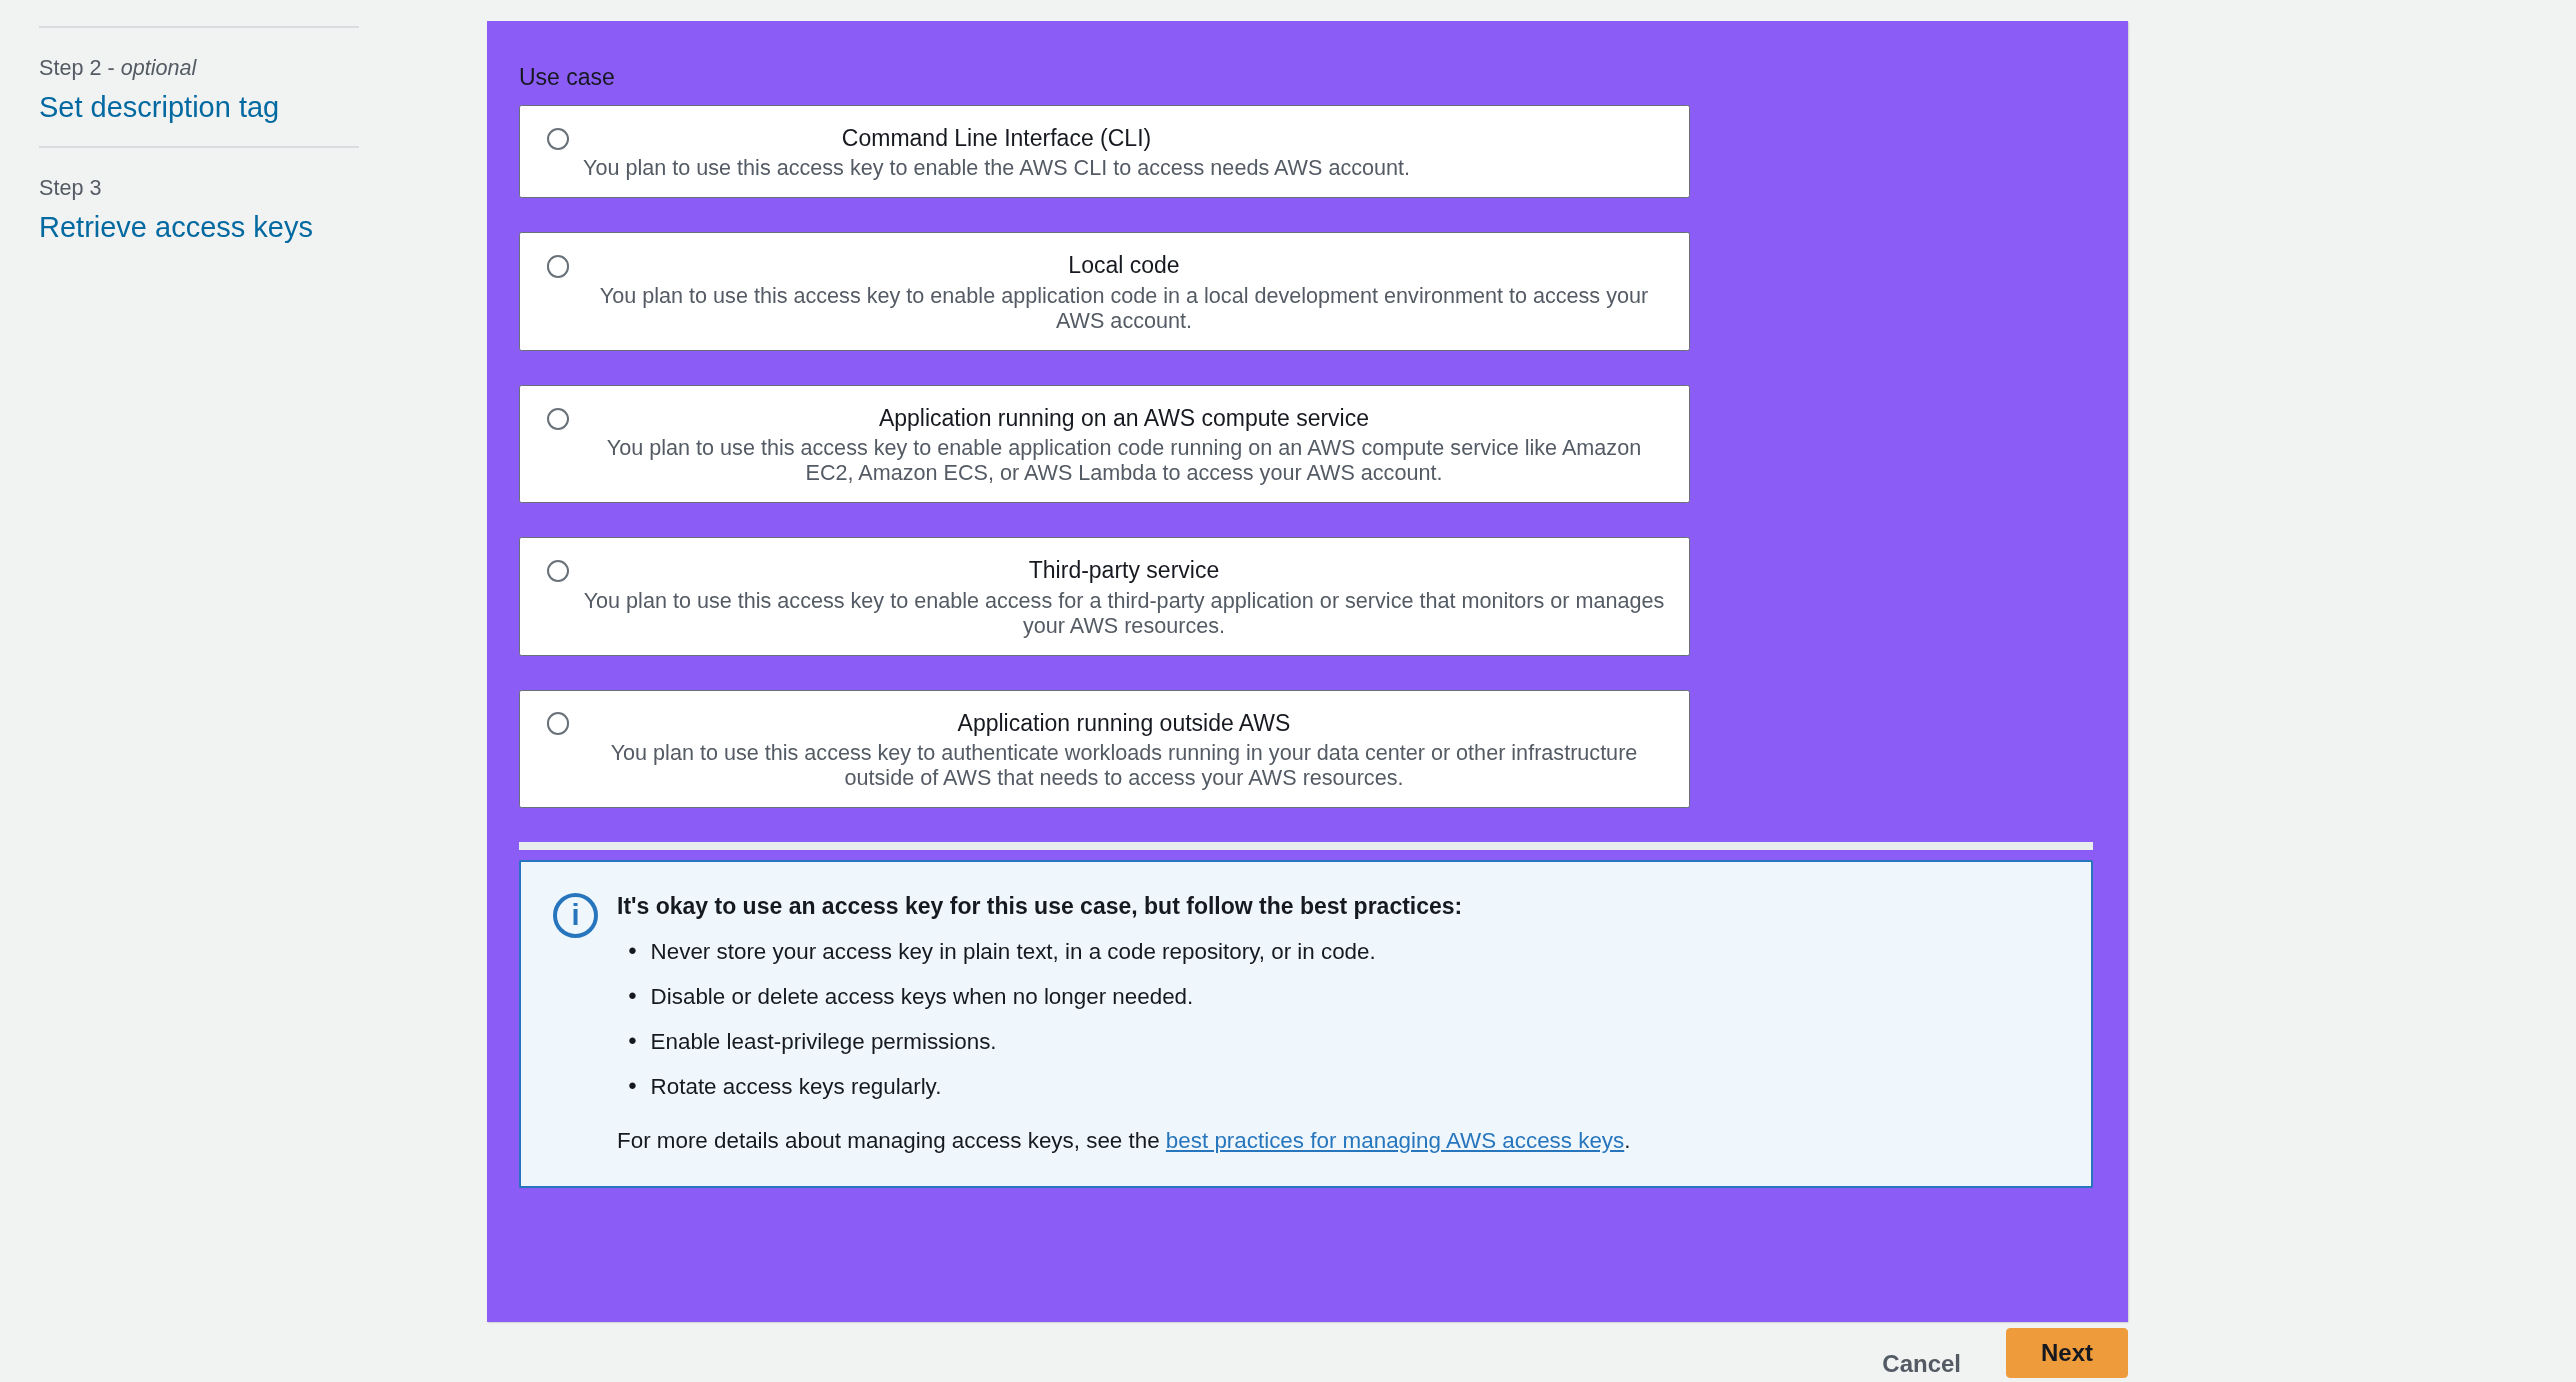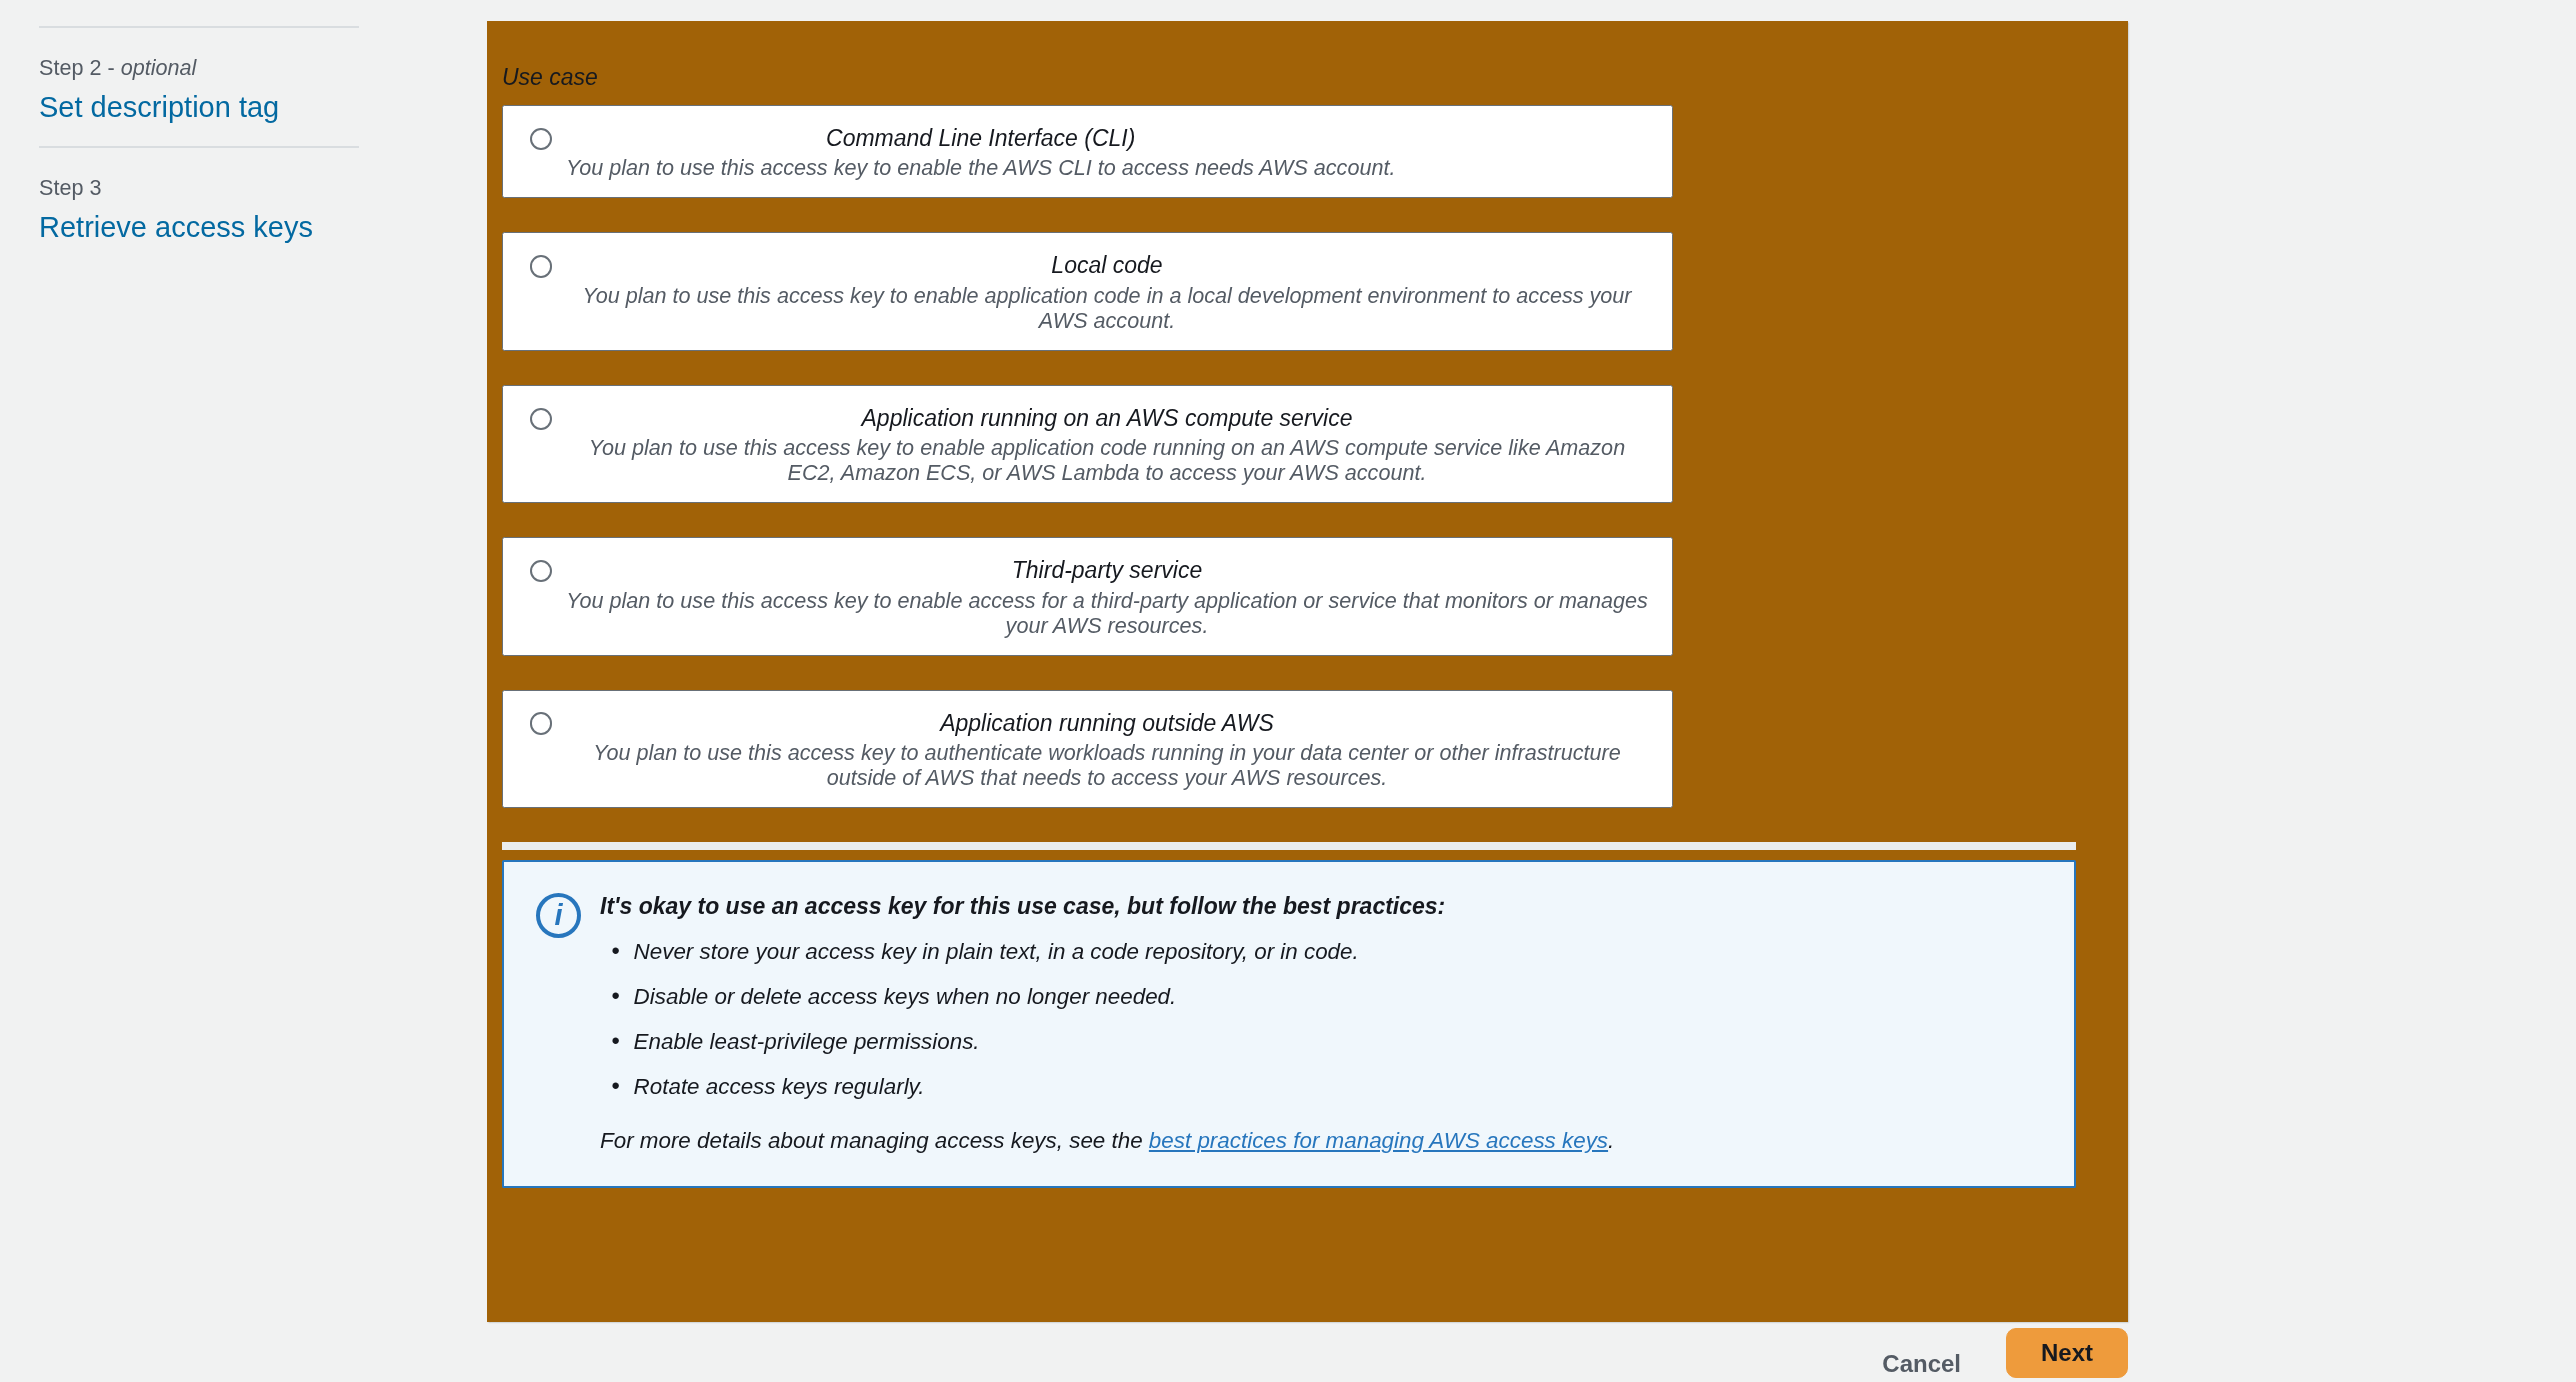--- a/index.html
+++ b/index.html
@@ -18,24 +18,23 @@
   .sb-divider { height: 1.6px; background: #d9dde0; }
   .sb-step-label { margin-top: 27px; font-size: 21.6px; line-height: 25px; color: #545b64; }
   .sb-step-label .opt { font-style: italic; }
   .sb-step-title { margin-top: 10.4px; font-size: 29px; line-height: 35px; color: #0369a1; }
   .sb-gap { height: 21px; }
 
   
   .panel {
     position: absolute; left: 487px; top: 21px;
     width: 1641px; height: 1301px;
-    background: #a16207;
+    background: #8b5cf6;
     box-shadow: 0.8px 0.8px 1.6px rgba(0,28,36,.30);
-    padding: 42px 35px 0 15px;
-    font-style: italic;
+    padding: 42px 35px 0 32px;
   }
   .use-case-label { font-size: 23px; line-height: 29px; color: #16191f; margin-bottom: 13px; }
 
   .option {
     width: 1171px;
     border: 1.6px solid #687078; border-radius: 2.4px;
     background: #ffffff;
     padding: 17px 24px 17px 27px;
     margin-bottom: 34px;
     display: flex; align-items: flex-start;
@@ -89,21 +88,21 @@
     position: absolute; top: 1328px; right: 448px;
     display: flex; align-items: flex-end; height: 50px;
   }
   .cancel-btn {
     background: none; border: none; cursor: pointer;
     font-family: "Liberation Sans", sans-serif;
     font-size: 24px; font-weight: bold; color: #545b64;
     margin-right: 45px; padding: 0;
   }
   .next-btn {
-    background: #ee9b3c; border: 1.6px solid #ee9b3c; border-radius: 10px;
+    background: #ee9b3c; border: 1.6px solid #ee9b3c; border-radius: 4px;
     cursor: pointer;
     width: 122px; height: 50px;
     font-family: "Liberation Sans", sans-serif;
     font-size: 24px; font-weight: bold; color: #16191f;
     display: flex; align-items: center; justify-content: center;
   }
 </style>
 </head>
 <body>
 

